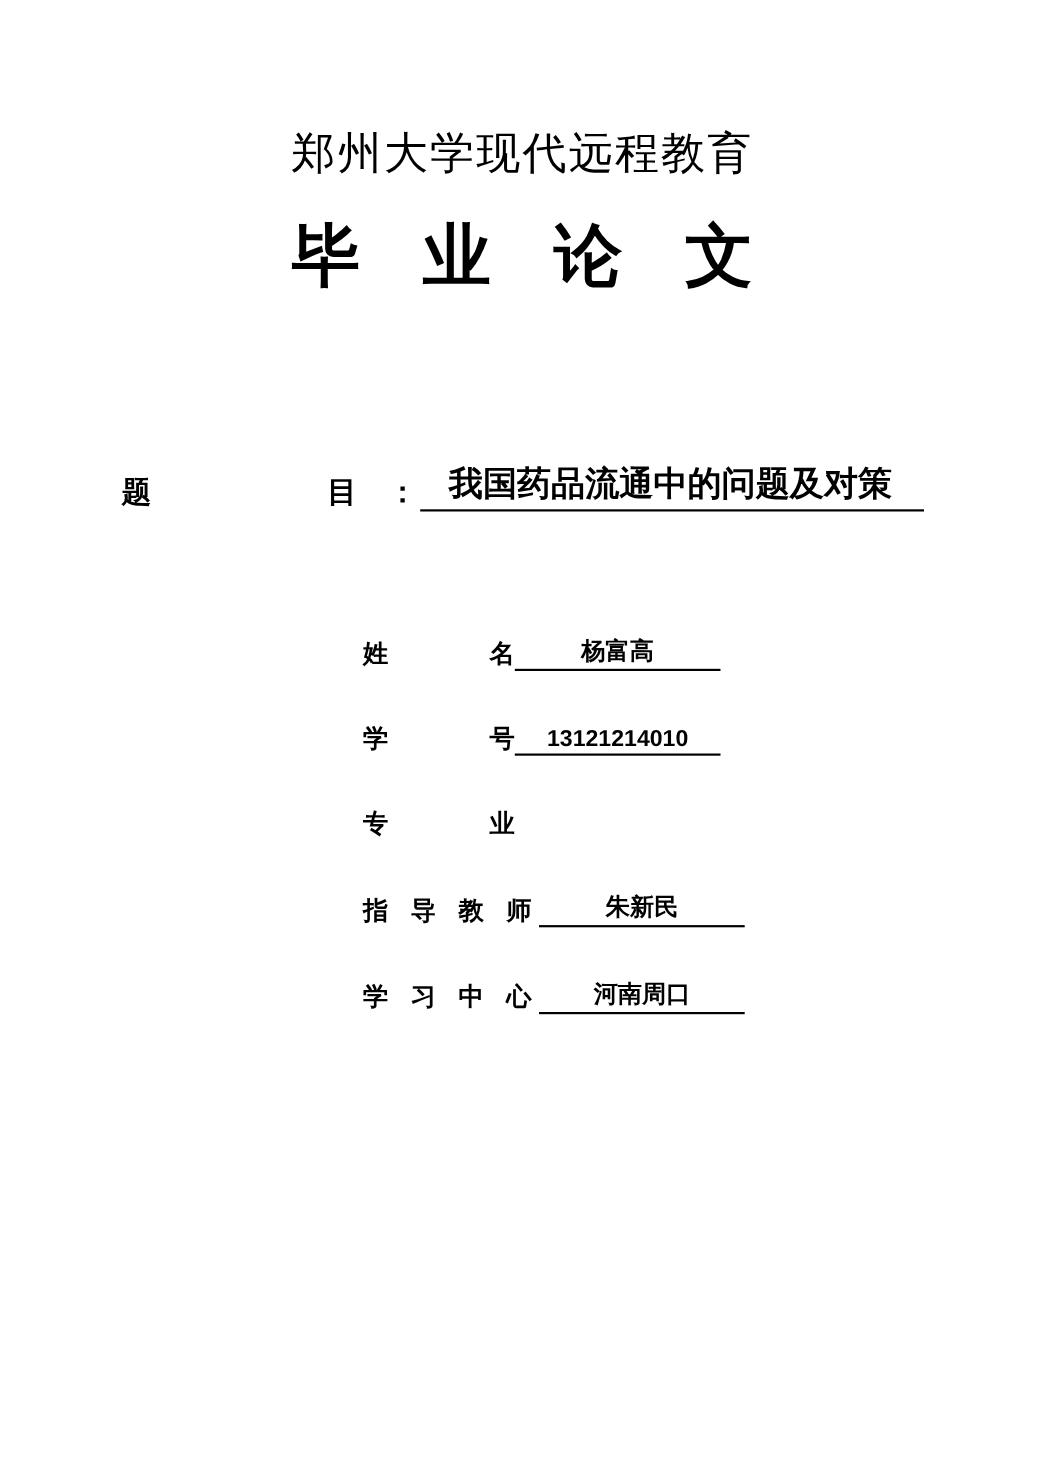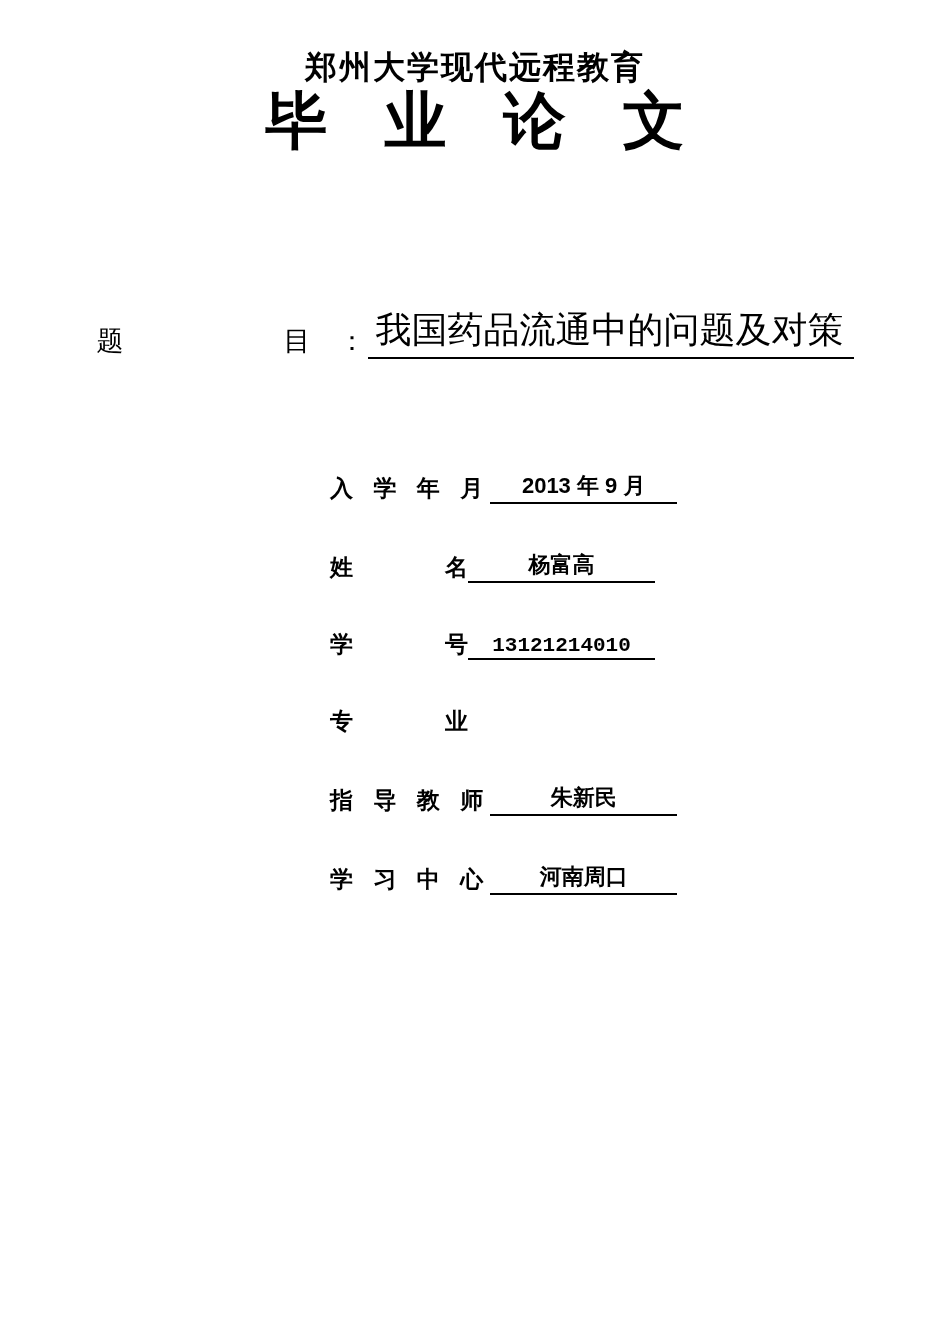--- a/index.html
+++ b/index.html
@@ -19,61 +19,62 @@
     width: 950px;
     height: 1344px;
     position: relative;
     box-sizing: border-box;
   }
 
   
   .university-line {
     text-align: center;
     font-family: "Liberation Sans", "DejaVu Sans", sans-serif;
-    font-weight: bold;
-    font-size: 32px;
+    font-weight: normal;
+    font-size: 40px;
     letter-spacing: 2px;
-    margin-top: 50px;
+    margin-top: 118px;
     line-height: 1.1;
   }
   .doc-type-line {
     text-align: center;
     font-family: "Liberation Sans", "DejaVu Sans", sans-serif;
     font-weight: bold;
     font-size: 62px;
     letter-spacing: 20px;
+    margin-top: 36px;
     line-height: 1.15;
     padding-left: 20px;
   }
 
   
   .title-row {
     margin-top: 150px;
     display: flex;
     justify-content: center;
     align-items: flex-end;
     font-family: "Liberation Sans", "DejaVu Sans", sans-serif;
-    font-weight: normal;
+    font-weight: bold;
     font-size: 27px;
   }
   .title-label {
     letter-spacing: 26px;
     padding-right: 2px;
     white-space: pre;
   }
   .title-colon {
     letter-spacing: 0;
     margin-right: 2px;
   }
   .title-value {
     border-bottom: 2px solid #000;
     padding: 0 10px 2px 8px;
     min-width: 440px;
     text-align: center;
-    font-size: 36px;
+    font-size: 31px;
   }
 
   
   .fields {
     margin-top: 112px;
     padding-left: 330px;
   }
   .field-row {
     display: flex;
     align-items: flex-end;
@@ -84,21 +85,21 @@
   }
   .field-label {
     white-space: pre;
     display: inline-block;
   }
   .field-value {
     border-bottom: 2px solid #000;
     min-width: 175px;
     text-align: center;
     padding: 0 6px 1px 6px;
-    font-family: Liberation Mono, monospace;
+    font-family: Liberation Sans, sans-serif;
     font-weight: bold;
     font-size: 21px;
   }
   .field-value.cjk {
     font-family: "Liberation Sans", "DejaVu Sans", sans-serif;
     font-size: 22px;
   }
   
   .lbl-date    { letter-spacing: 7px;  }
   .lbl-name    { letter-spacing: 0;    width: 138px; display:inline-flex; justify-content: space-between; }
@@ -118,24 +119,20 @@
   <div class="doc-type-line">毕 业 论 文</div>
 
   <div class="title-row">
     <span class="title-label">题    目</span>
     <span class="title-colon">：</span>
     <span class="title-value">我国药品流通中的问题及对策</span>
   </div>
 
   <div class="fields">
 
-    <div class="field-row">
-      <span class="field-label lbl-date">入 学 年 月</span>
-      <span class="field-value cjk">2013 年 9 月</span>
-    </div>
 
     <div class="field-row">
       <span class="field-label lbl-name">
         <span>姓</span>
         <span>名</span>
       </span>
       <span class="field-value cjk">杨富高</span>
     </div>
 
     <div class="field-row">

